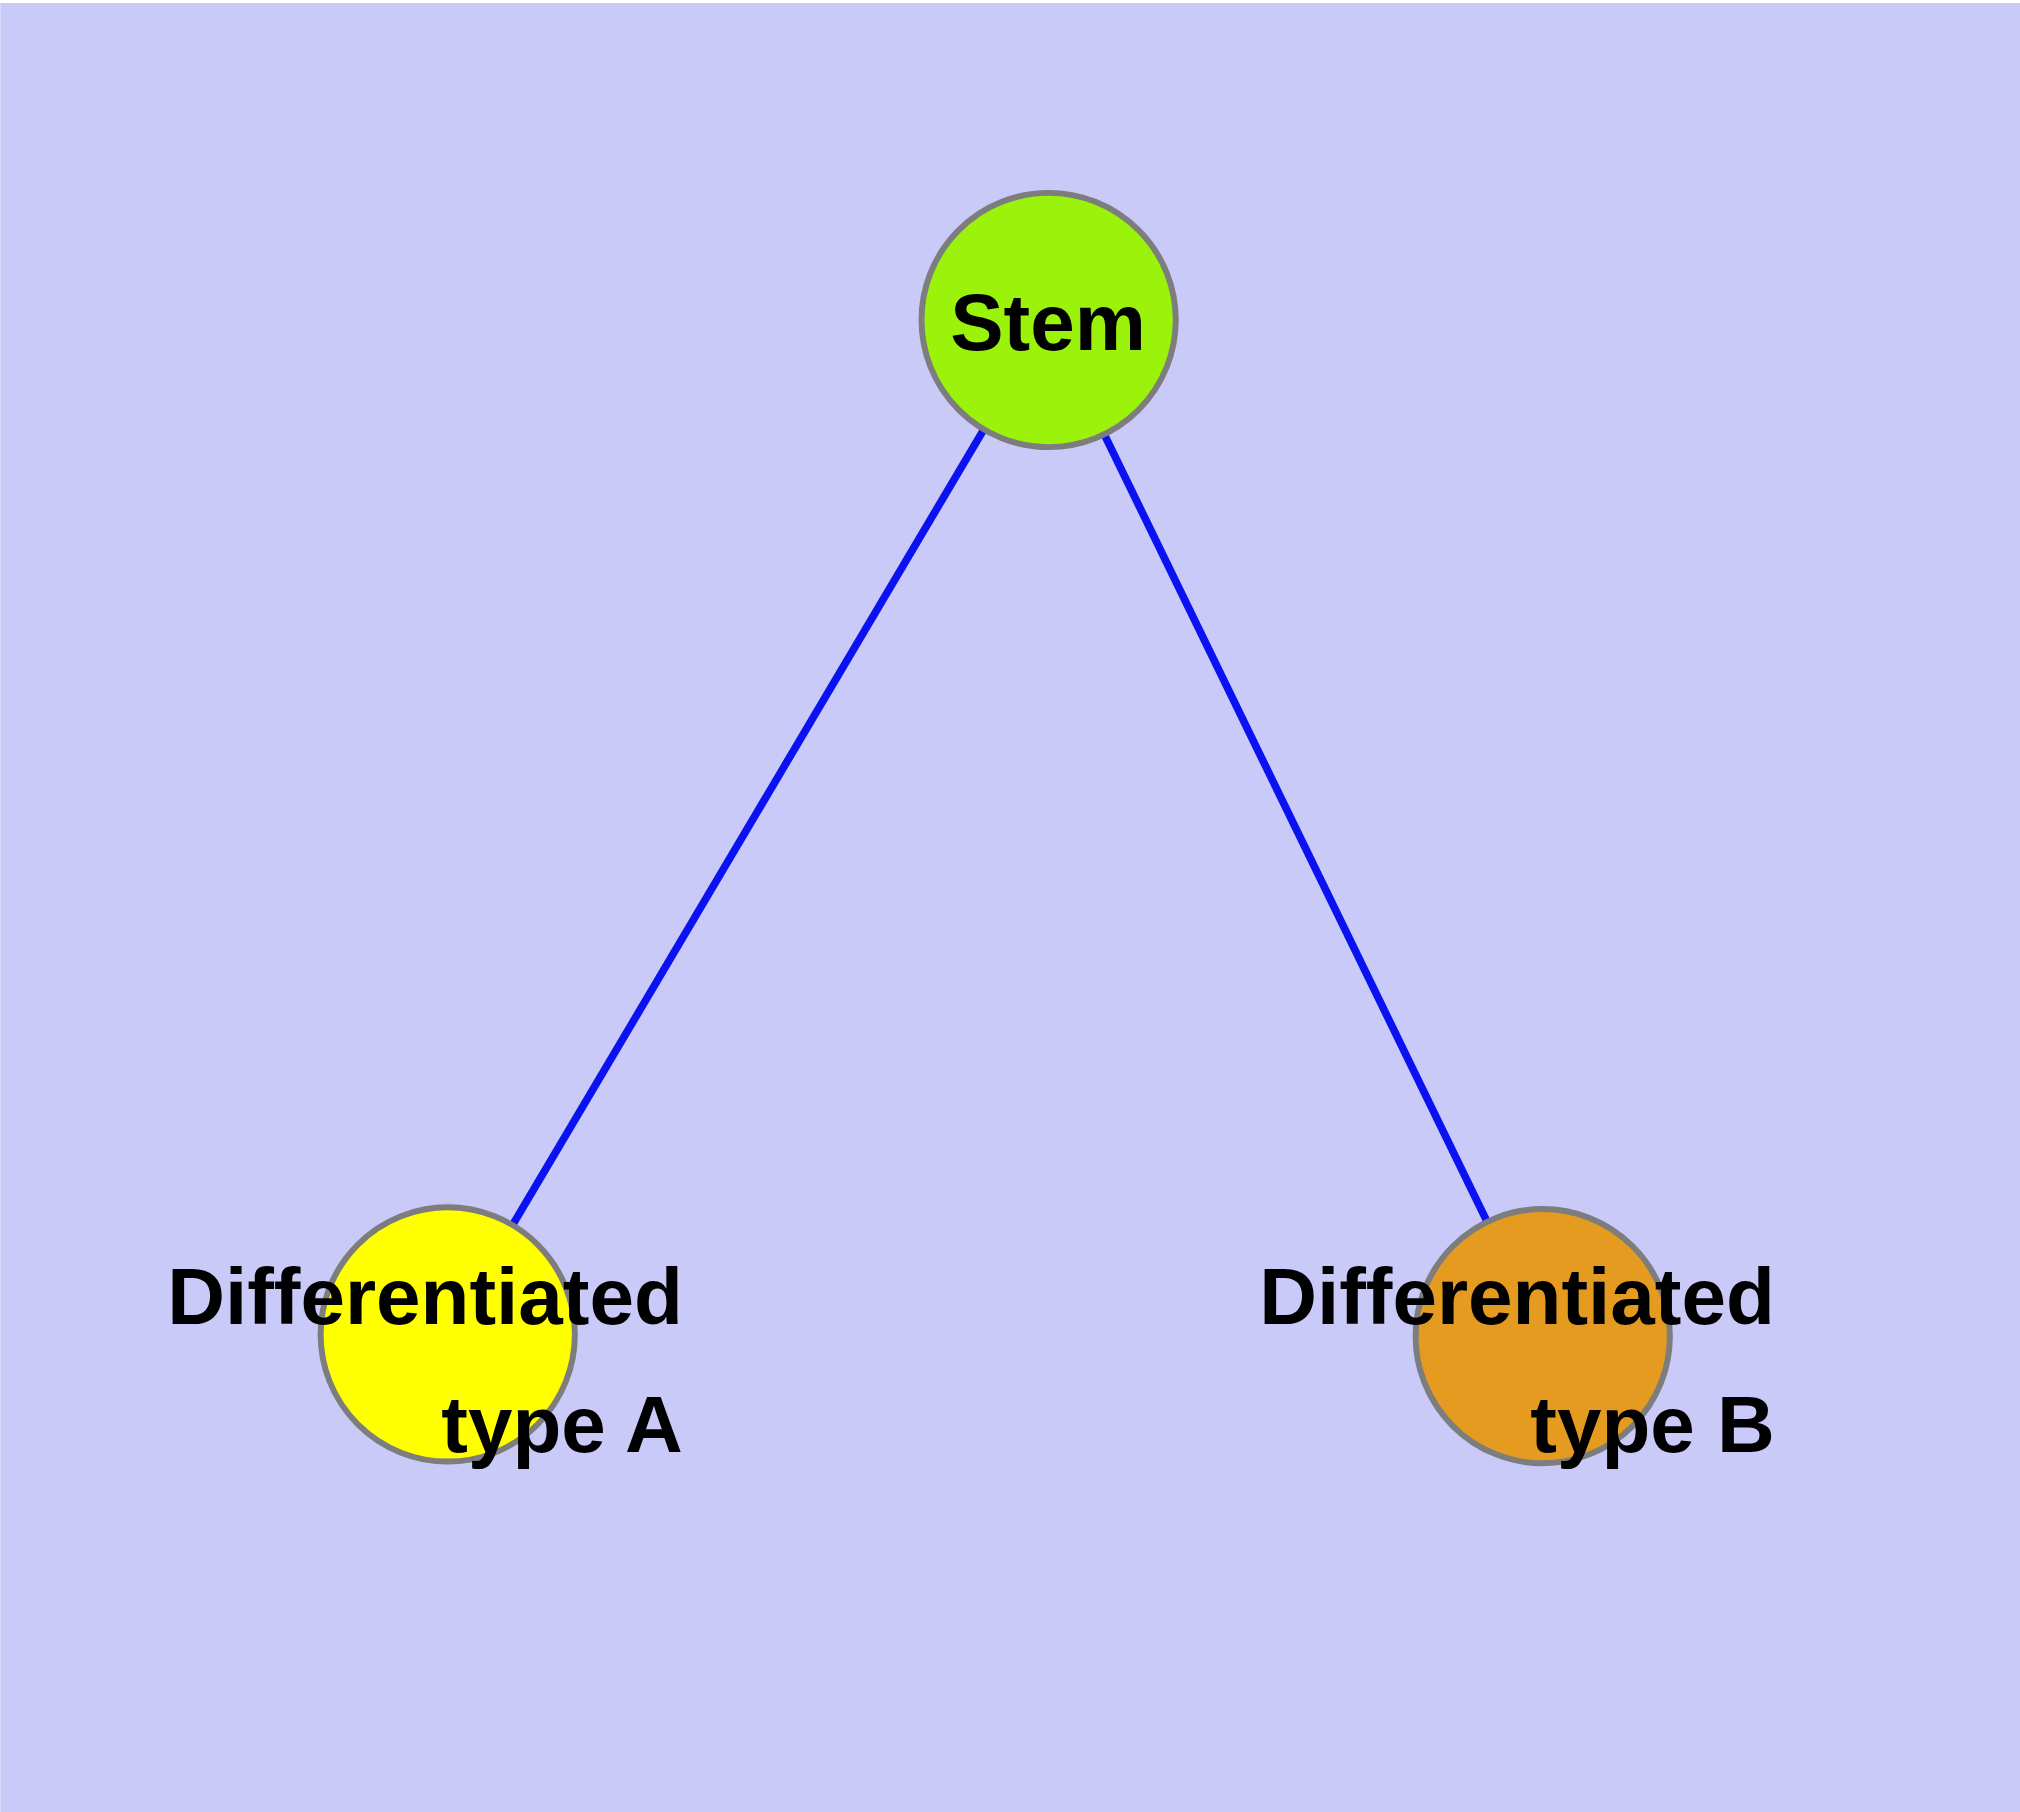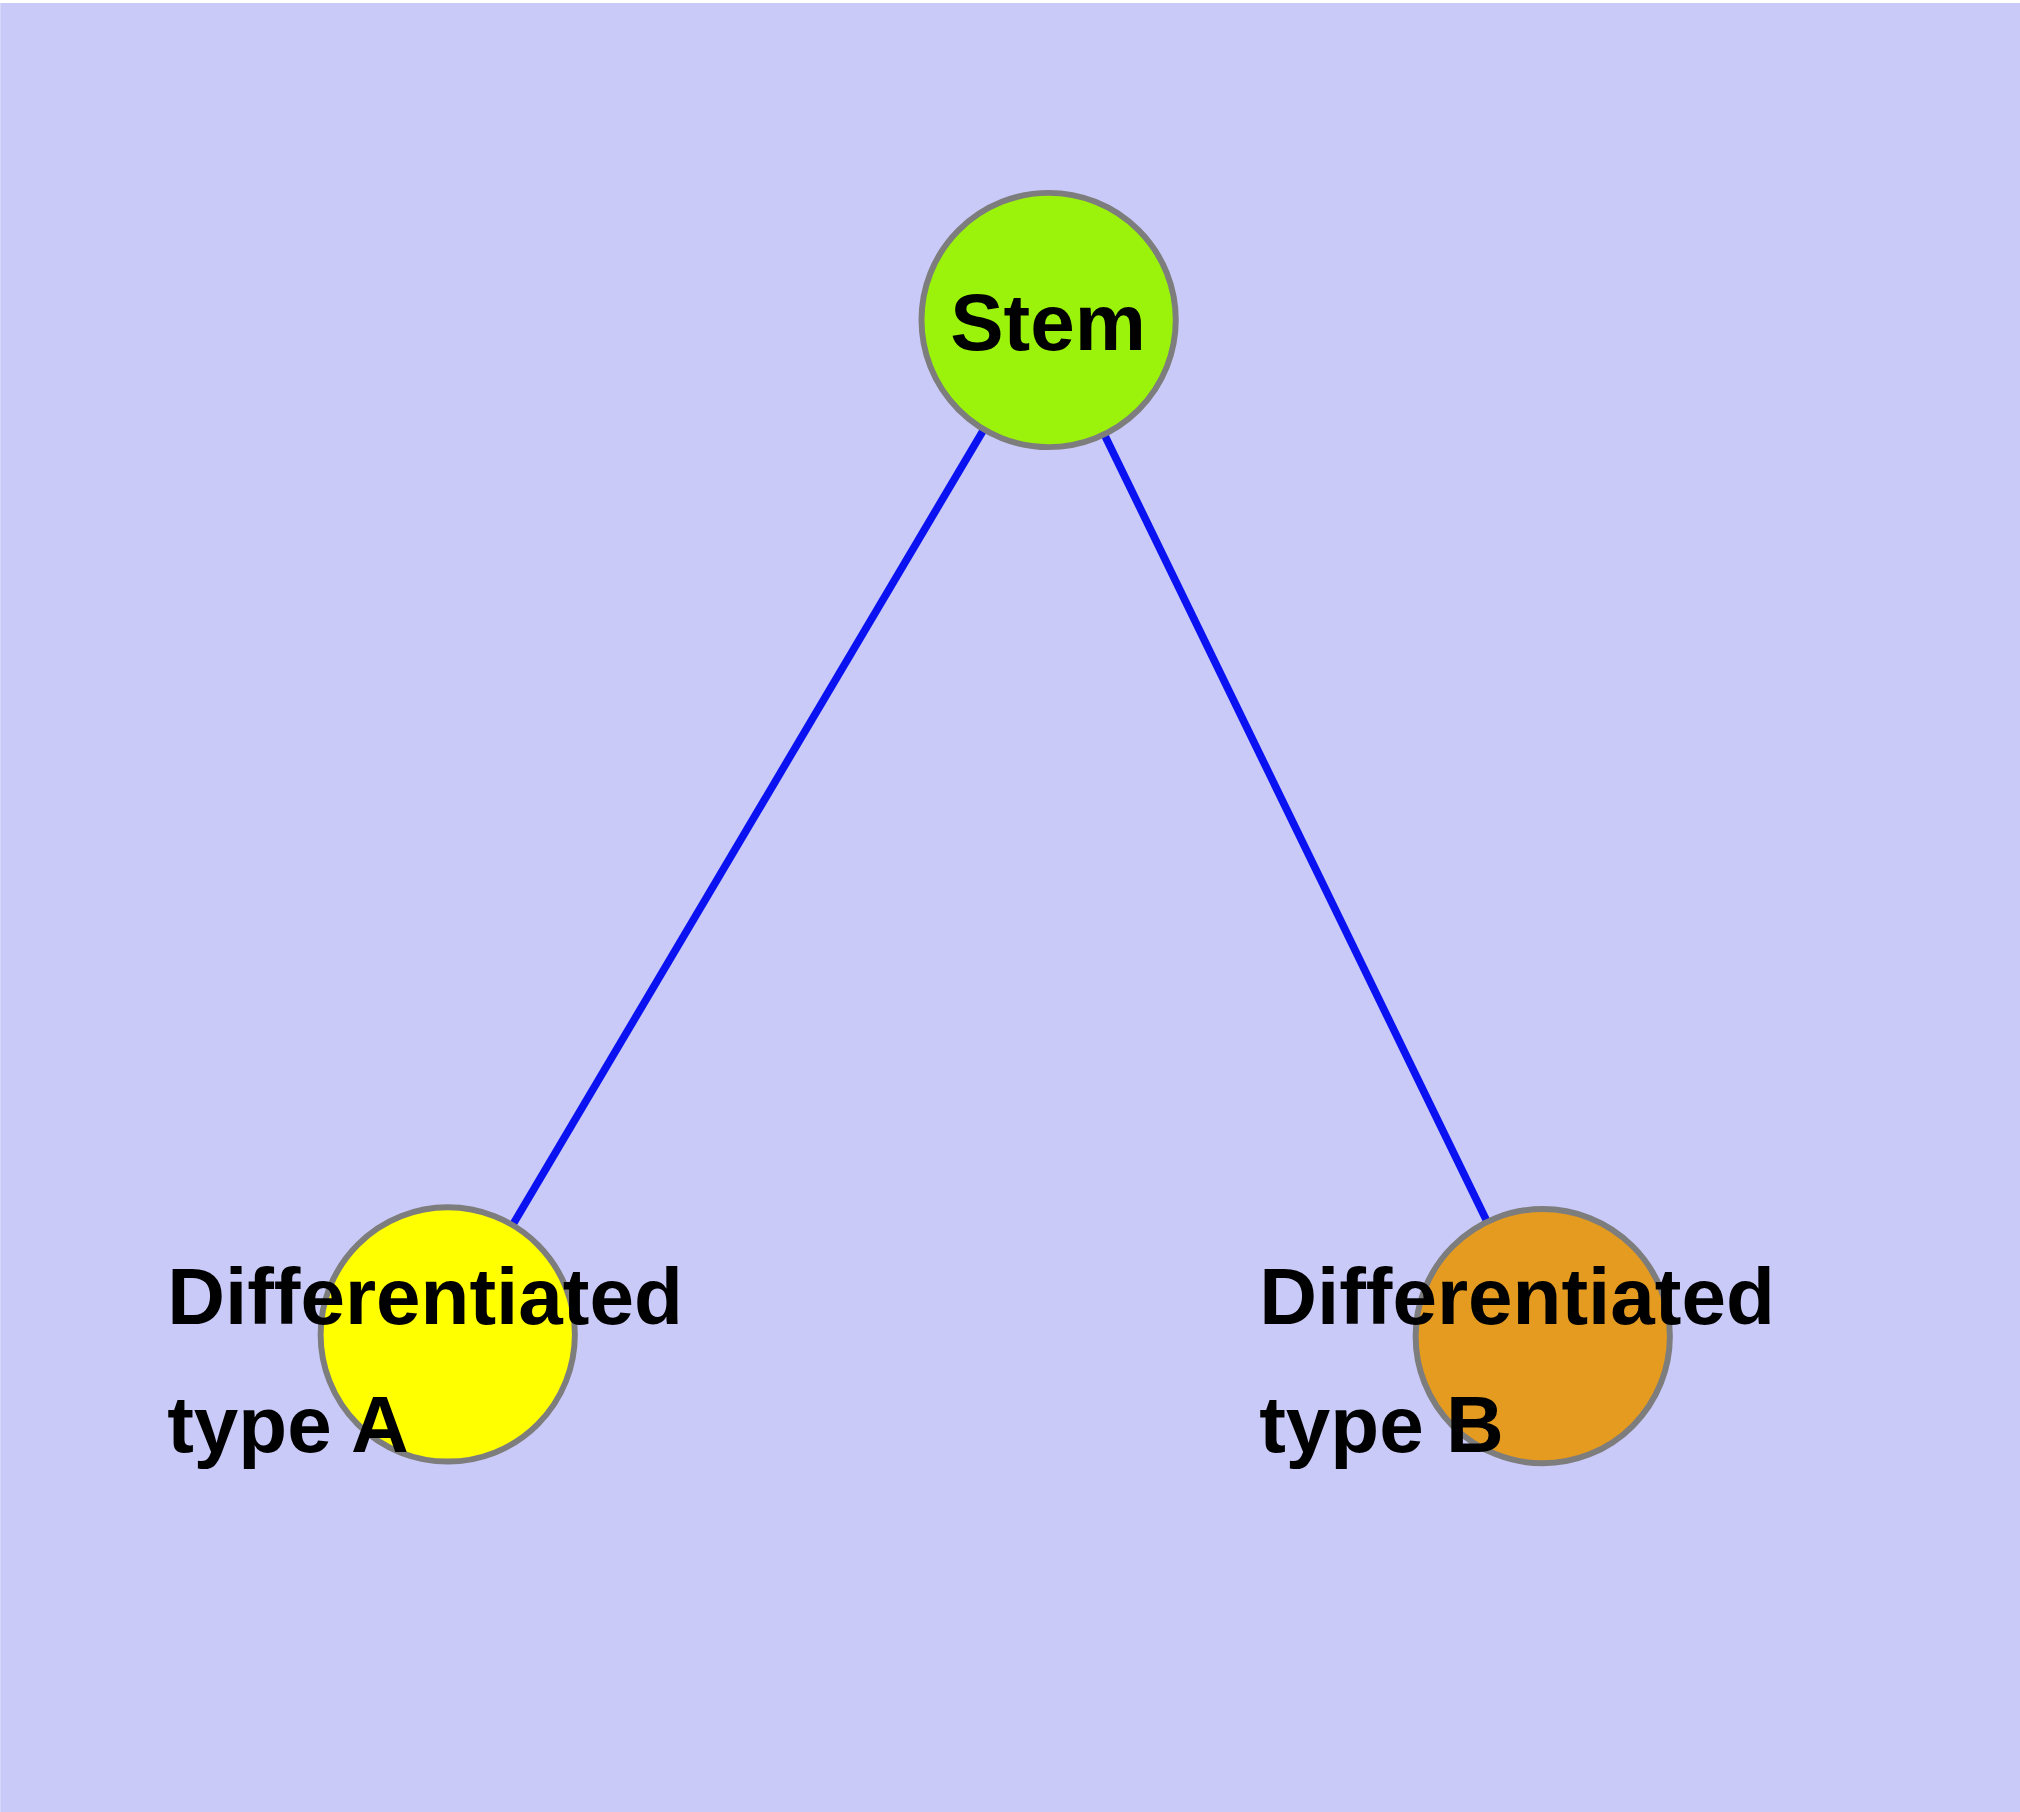--- a/index.html
+++ b/index.html
@@ -30,21 +30,21 @@
   .node-circle {
     stroke: #7d7d7d;
     stroke-width: 7px;
   }
   .node-label {
     position: absolute;
     transform: translate(-50%, -50%);
     font-weight: bold;
     font-size: 80px;
     line-height: 1.6;
-    text-align: left;
+    text-align: right;
     white-space: pre-line;
     color: #000000;
     pointer-events: none;
   }
   .label-stem   { left: 1048px; top: 320px; }
   .label-type-a { left: 425px;  top: 1358px; }
   .label-type-b { left: 1517px; top: 1358px; }
 </style>
 </head>
 <body>

